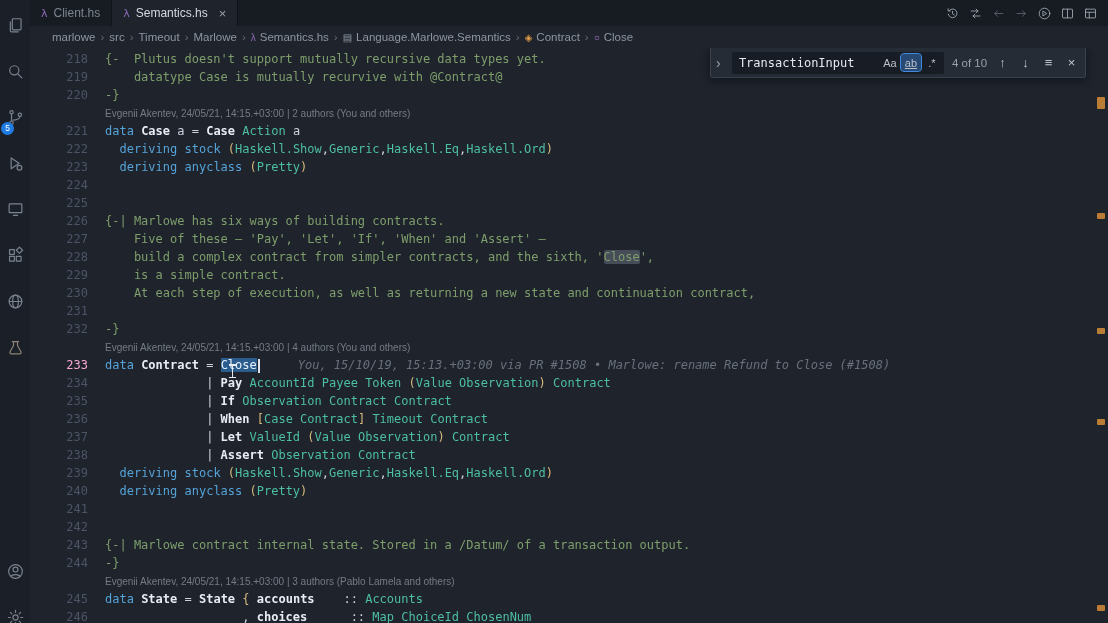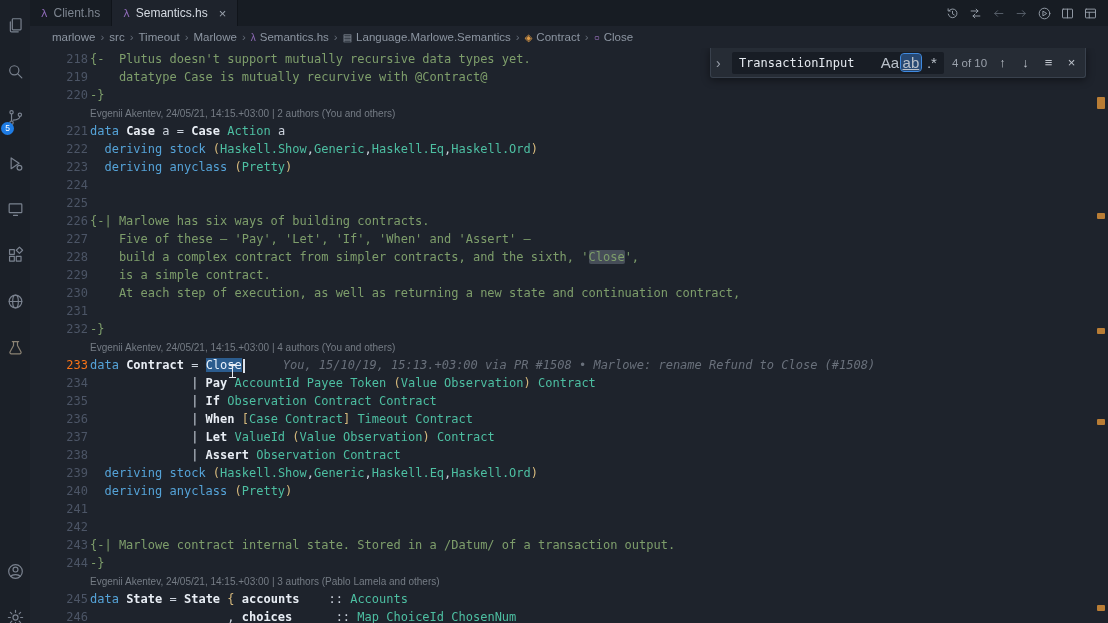--- a/index.html
+++ b/index.html
@@ -36,40 +36,40 @@
   .bc-ic.lambda{color:#8f6bb8}
   .bc-ic.module{color:#8d96a2}
   .bc-ic.symbol-class{color:#df9b46}
   .bc-ic.symbol-constructor{color:#b180d7}
 
   
   .editor-wrap{position:relative;flex:1;background:#1e232c;overflow:hidden}
   #code-lines{position:absolute;top:2px;left:0;right:14px}
   .row{display:flex;height:18px;line-height:18px;font-family:"DejaVu Sans Mono",monospace;font-size:12px;white-space:pre}
   .gutter{flex:0 0 58px;text-align:right;color:#4c5566}
-  .gutter.active{color:#f97316}
-  .code{margin-left:2px;color:#ccd3dd}
+  .gutter.active{color:#f9a8d4}
+  .code{margin-left:17px;color:#ccd3dd}
   .code.blame{font-family:"Liberation Sans",sans-serif;font-size:10px;color:#757c85;line-height:20px}
   .tok-c{color:#7e9e6b}
   .tok-k{color:#55a3d8}
   .tok-t{color:#4dbfa2}
   .tok-n{color:#e8edf4;font-weight:bold}
   .tok-p{color:#ccd3dd}
   .tok-b{color:#d7ba7d}
   .tok-ch{background:rgba(130,140,155,.40);border-radius:2px;color:#7e9e6b}
   .tok-sel{background:#2b5c8e;color:#e9f1fb}
   .tok-caret{display:inline-block;width:2px;height:14px;background:#dde3ec;vertical-align:middle;margin-left:1px}
   .tok-gl{color:#69707b;font-style:italic;margin-left:38px}
 
   
   .find-widget{position:absolute;top:0;right:22px;width:376px;height:30px;background:#262c35;border:1px solid #39414d;border-top:none;display:flex;align-items:center;gap:8px;padding:0 6px 0 5px;box-shadow:0 2px 8px rgba(0,0,0,.45);z-index:5;border-radius:0 0 3px 3px}
   .find-toggle{color:#9aa1ab;font-size:14px;width:10px;cursor:pointer}
   .find-input{display:flex;align-items:center;background:#181d25;height:22px;flex:0 0 212px;padding:0 2px 0 7px;border-radius:2px}
   .find-query{flex:1;color:#e4e9ef;font-size:12px;font-family:"DejaVu Sans Mono",monospace;white-space:nowrap;overflow:hidden}
-  .find-opt{width:20px;height:17px;display:flex;align-items:center;justify-content:center;font-size:15px;color:#b9c0c9;border-radius:3px;margin-left:1px;cursor:pointer}
+  .find-opt{width:20px;height:17px;display:flex;align-items:center;justify-content:center;font-size:11px;color:#b9c0c9;border-radius:3px;margin-left:1px;cursor:pointer}
   .find-opt.active{background:rgba(55,110,180,.55);outline:1px solid #3f8ae0}
   .find-opt.ww{text-decoration:underline}
   .find-count{color:#9aa1ab;font-size:11.5px;white-space:nowrap}
   .find-btn{width:19px;height:20px;display:flex;align-items:center;justify-content:center;color:#bfc5cd;font-size:13px;cursor:pointer}
 
   
   .ruler{position:absolute;top:0;right:0;width:14px;height:100%}
   .marker{position:absolute;right:3px;width:8px;border-radius:1px}
 
   

